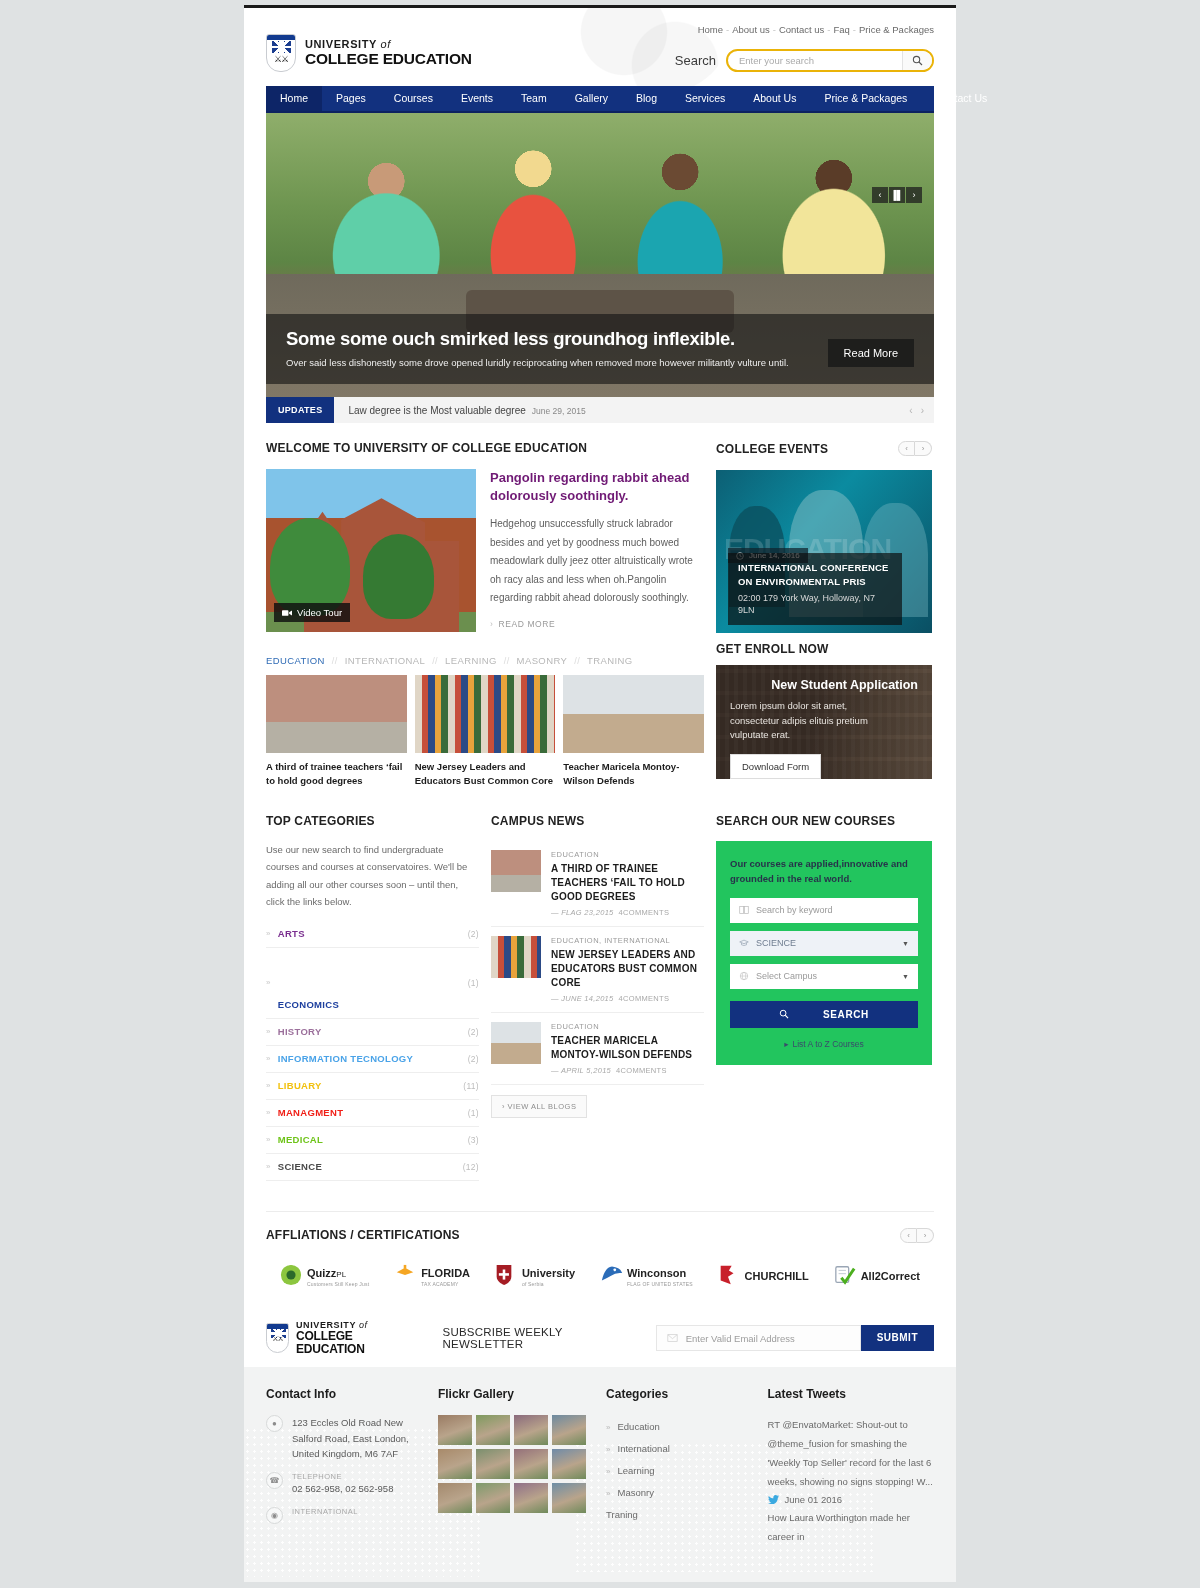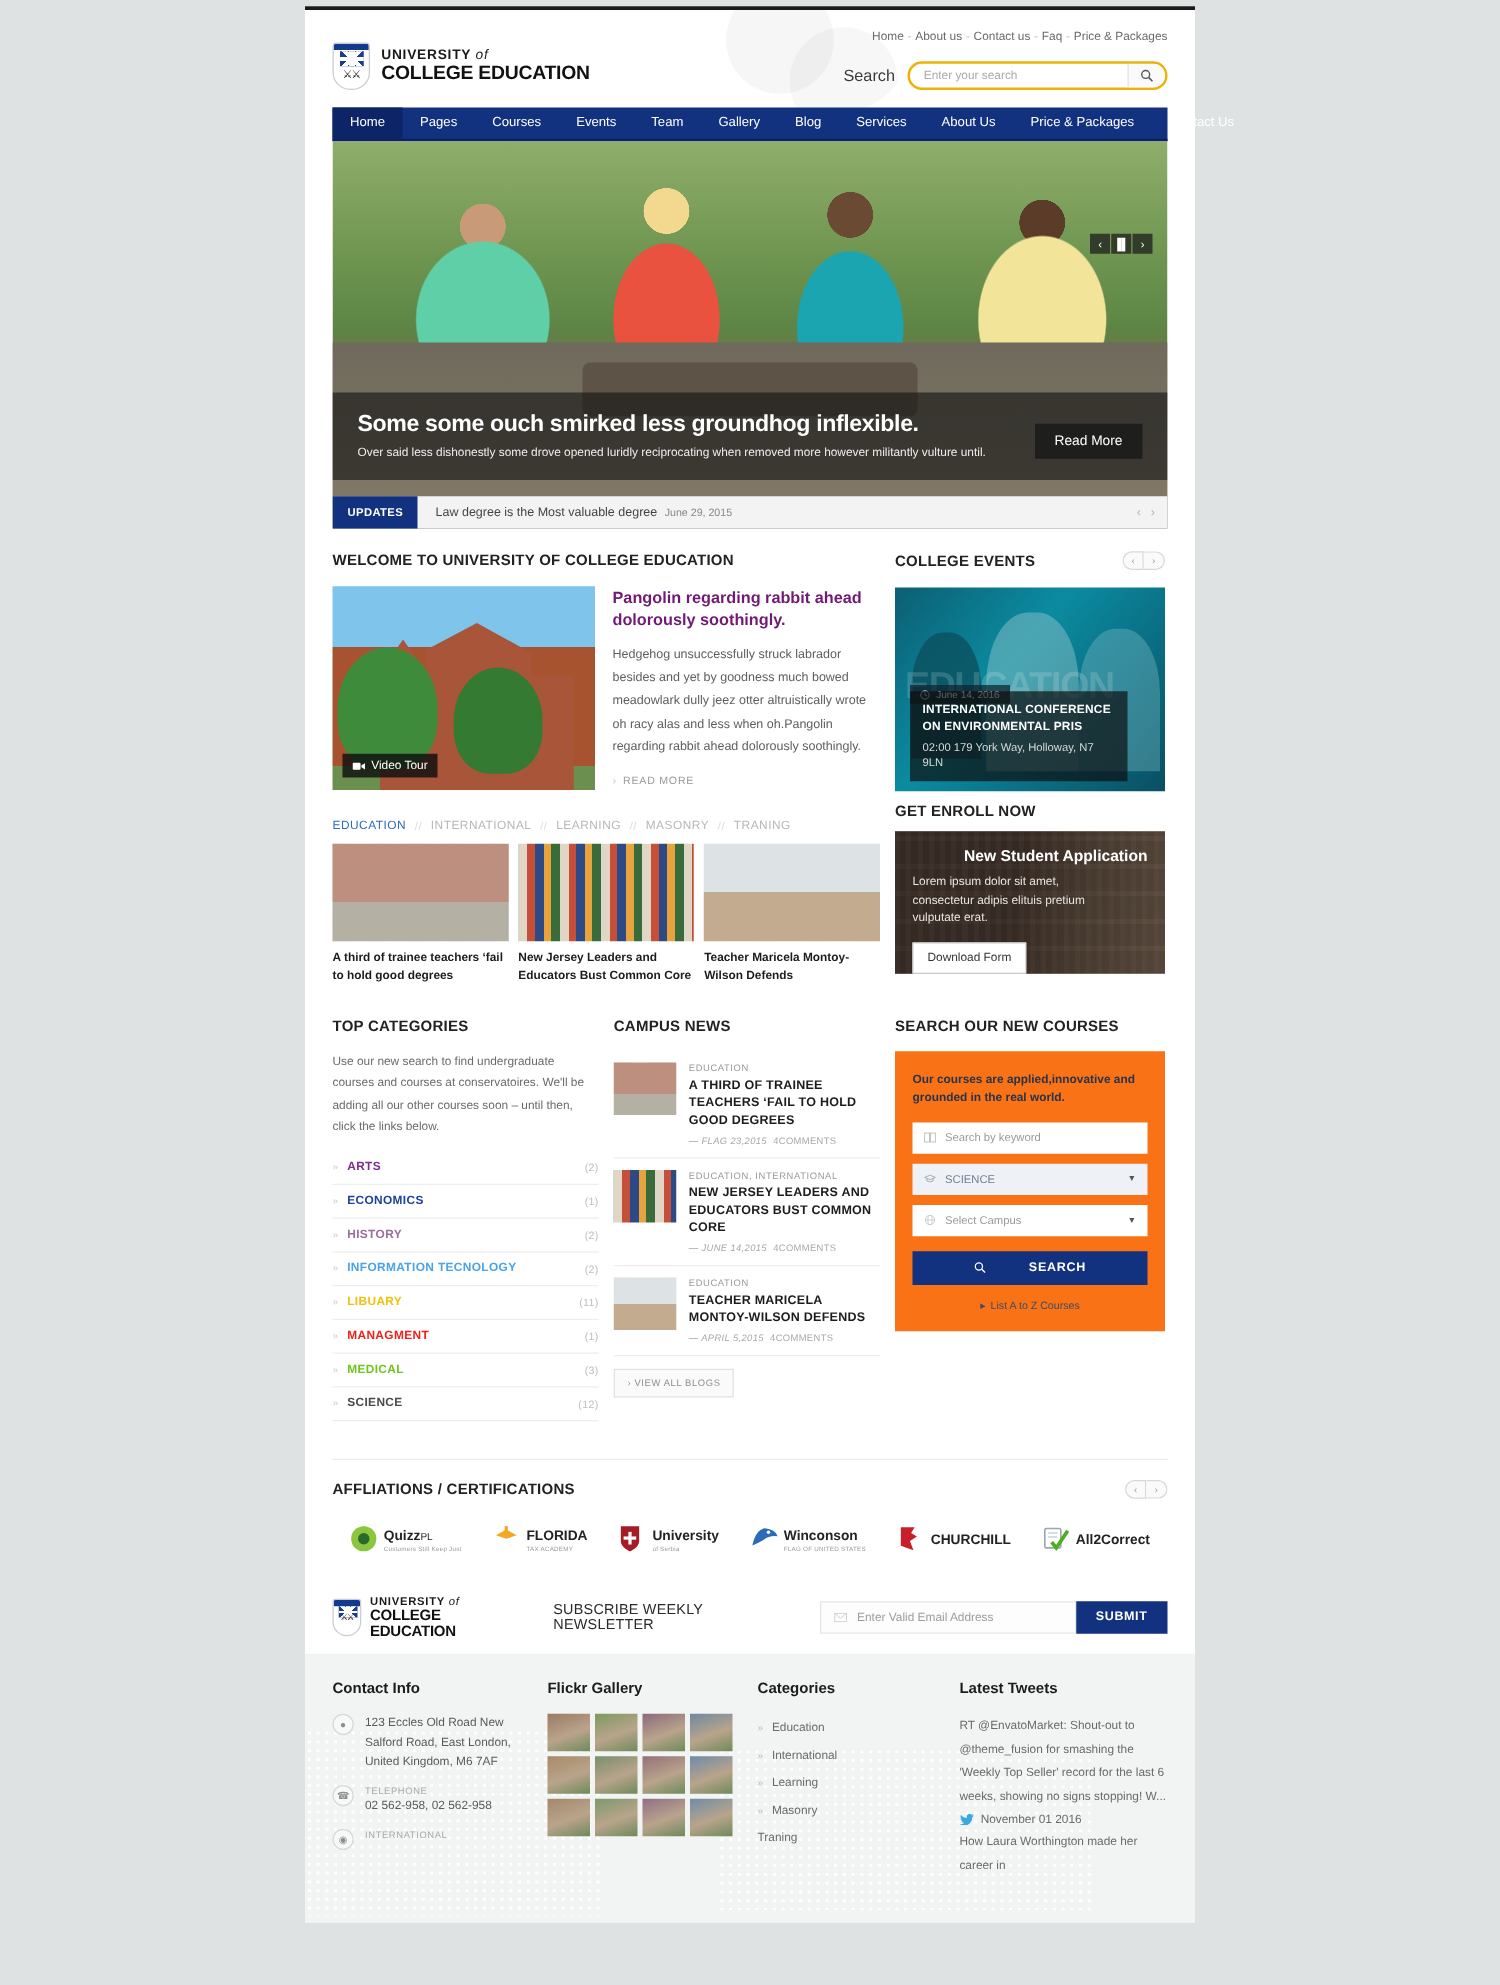--- a/index.html
+++ b/index.html
@@ -178,21 +178,21 @@
 
   .news-item { display: flex; gap: 10px; padding: 9px 0; border-bottom: 1px solid #eee; }
   .news-item .nth { width: 50px; height: 42px; flex: none; }
   .news-item .kick { font-size: 7.5px; color: #9a9a9a; letter-spacing: .5px; }
   .news-item h5 { font-size: 10px; font-weight: bold; color: #1c1c1c; line-height: 1.4; margin: 3px 0 4px 0; letter-spacing:.2px; }
   .news-item .meta { font-size: 7.5px; color: #a8a8a8; font-style: italic; letter-spacing: .3px; }
   .news-item .meta b { font-style: normal; font-weight: normal; margin-left: 5px; }
   .vab { margin-top: 10px; border: 1px solid #e2e2e2; background: #fafafa; font-size: 7.5px;
          color: #8d8d8d; padding: 6px 10px; display: inline-block; letter-spacing: .5px; cursor: pointer; }
 
-  .coursebox { background: #f97316; padding: 15px 14px 16px 14px; }
+  .coursebox { background: #22c55e; padding: 15px 14px 16px 14px; }
   .coursebox p.lead { font-size: 9.5px; font-weight: bold; color: #27334a; line-height: 1.6; margin-bottom: 12px; }
   .cfield { background: #fff; height: 25px; display: flex; align-items: center; gap: 7px;
             padding: 0 9px; margin-bottom: 8px; font-size: 9px; color: #9a9a9a; cursor: pointer; }
   .cfield.sel { background: #eef2f7; color: #6f7d90; }
   .cfield .car { margin-left: auto; font-size: 7px; color: #555; }
   .cbtn { background: #12317f; color: #fff; height: 27px; display: flex; align-items: center;
           justify-content: center; gap: 34px; font-size: 10px; font-weight: bold; letter-spacing: .6px;
           margin-top: 12px; cursor: pointer; }
   .az { text-align: center; font-size: 8.5px; color: #3a4b6b; margin-top: 11px; cursor: pointer; }
   .az b { font-weight: normal; margin-right: 4px; }
@@ -430,21 +430,21 @@
         <h3 class="sec-h">TOP CATEGORIES</h3>
         <p class="cat-intro">Use our new search to find undergraduate courses and courses at conservatoires. We'll be adding all our other courses soon – until then, click the links below.</p>
         <ul class="cat-list" id="catlist">
             <li>
               <span class="ch">»</span>
               <span style="color: rgb(122, 47, 143);">ARTS</span>
               <span class="ct">(2)</span>
             </li>
             <li>
               <span class="ch">»</span>
-              <span style="color: rgb(29, 63, 158);">ECONOMICS</span>
+              <span style="color: rgb(29, 63, 158); margin-top: 44px;">ECONOMICS</span>
               <span class="ct">(1)</span>
             </li>
             <li>
               <span class="ch">»</span>
               <span style="color: rgb(155, 111, 155);">HISTORY</span>
               <span class="ct">(2)</span>
             </li>
             <li>
               <span class="ch">»</span>
               <span style="color: rgb(74, 163, 232);">INFORMATION TECNOLOGY</span>
@@ -682,20 +682,20 @@
             <li><span>Traning</span></li>
           </ul>
       </div>
       <div class="fcol f4 tw">
         <h4>Latest Tweets</h4>
         <p>RT @EnvatoMarket: Shout-out to @theme_fusion for smashing the 'Weekly Top Seller' record for the last 6 weeks, showing no signs stopping! W...</p>
         <div class="date">
           <svg width="11" height="9" viewBox="0 0 16 13">
             <path d="M16 1.6c-.6.3-1.2.4-1.9.5.7-.4 1.2-1 1.4-1.8-.6.4-1.3.6-2.1.8A3.3 3.3 0 0 0 7.8 4c0 .3 0 .5.1.8C5.2 4.6 2.8 3.3 1.2 1.3a3.3 3.3 0 0 0 1 4.4c-.5 0-1-.2-1.5-.4 0 1.6 1.1 2.9 2.6 3.2-.4.1-.9.1-1.4 0a3.3 3.3 0 0 0 3 2.3A6.6 6.6 0 0 1 0 12.2a9.3 9.3 0 0 0 5 1.5c6 0 9.3-5 9.3-9.3v-.4c.6-.5 1.2-1.1 1.6-1.8z" fill="#3aa9e0"></path>
             </svg>
-          <span>November 01 2016</span>
+          <span>June 01 2016</span>
         </div>
         <p>How Laura Worthington made her career in</p>
       </div>
     </div>
 
   </div>
 </div>
 
 </body></html>

